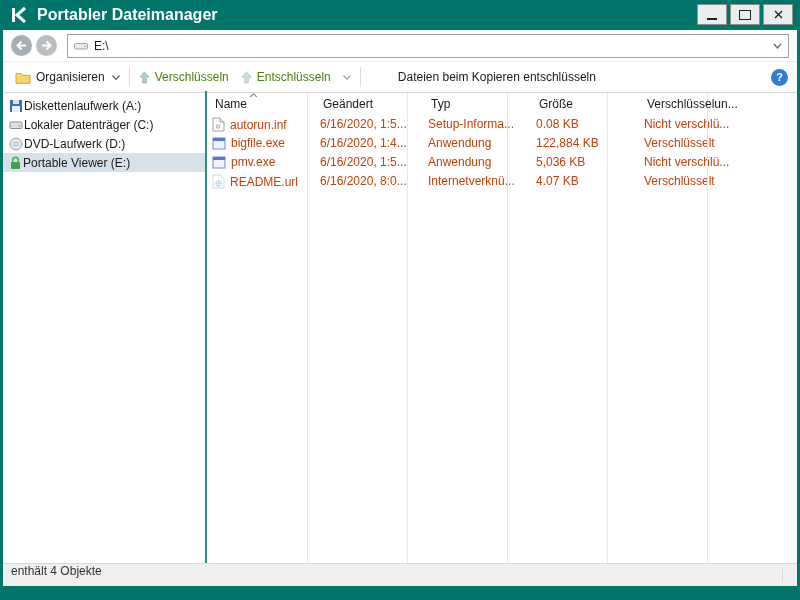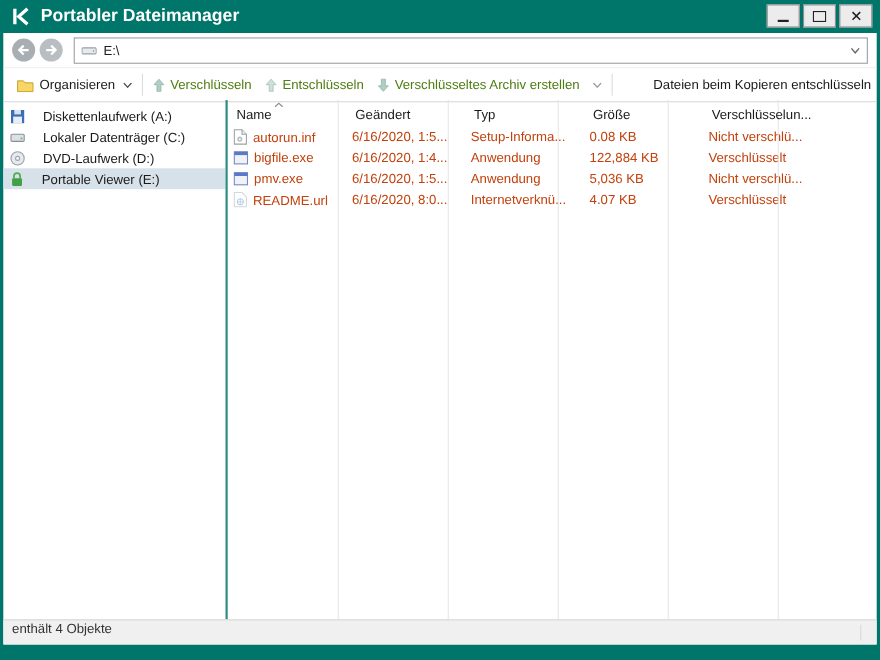--- a/index.html
+++ b/index.html
@@ -30,21 +30,21 @@
   .tb-btn.disabled{color:#4d7c0f;}
   .tb-caret{margin-left:2px;}
   .tb-sep{width:1px;height:20px;background:#DCDCDC;margin:0 3px;flex-shrink:0;}
   .tb-label-plain{padding:0 5px;white-space:nowrap;flex-shrink:0;color:#1A1A1A;margin-left:29px;}
   .tb-spacer{flex:1;min-width:0;}
   .help-btn{width:17px;height:17px;border-radius:50%;background:#2E7CD6;color:#fff;font-size:11px;font-weight:700;display:flex;align-items:center;justify-content:center;margin-right:3px;flex-shrink:0;}
 
   
   .main{position:absolute;top:61px;left:0;right:0;bottom:22px;display:flex;}
   .sidebar{width:202px;padding-top:5px;flex-shrink:0;}
-  .side-item{height:19px;display:flex;align-items:center;gap:16px;padding-left:6px;font-size:12px;color:#1A1A1A;white-space:nowrap;}
+  .side-item{height:19px;display:flex;align-items:center;gap:1px;padding-left:6px;font-size:12px;color:#1A1A1A;white-space:nowrap;}
   .side-item.selected{background:#D7E1E9;}
   .divider{width:2px;background:#2E8C80;flex-shrink:0;}
 
   .filearea{flex:1;position:relative;overflow:hidden;}
   .colline{position:absolute;top:0;bottom:0;width:1px;background:#E6E6E6;}
   .c1{left:100px}.c2{left:200px}.c3{left:300px}.c4{left:400px}.c5{left:500px}
   .header-row{position:relative;display:flex;height:26px;align-items:center;font-size:12px;color:#1A1A1A;}
   .hcell{width:100px;padding-left:8px;white-space:nowrap;overflow:hidden;flex-shrink:0;}
   .sort-caret{position:absolute;left:42px;top:2px;}
   .frow{display:flex;height:19px;align-items:flex-start;font-size:12px;color:#c2410c;}
@@ -126,26 +126,20 @@
         </svg>
         <span>Verschlüsseln</span>
       </div>
       <div class="tb-btn disabled">
         <svg width="11" height="13" viewBox="0 0 11 13">
           <path d="M5.5 1 L10 6 H7.3 V12 H3.7 V6 H1 z" fill="#CFE0D8" stroke="#A8C4B8" stroke-width="0.8"></path>
         </svg>
         <span>Entschlüsseln</span>
       </div>
       <div class="tb-btn disabled">
-        <svg width="11" height="13" viewBox="0 0 11 13">
-          <path d="M5.5 12 L1 7 H3.7 V1 H7.3 V7 H10 z" fill="#B2CEC2" stroke="#96B8AA" stroke-width="0.8"></path>
-        </svg>
-        <span>Verschlüsseltes Archiv erstellen</span>
-      </div>
-      <div class="tb-btn disabled">
         <svg width="8" height="5" viewBox="0 0 8 5">
           <path d="M0.5 0.5 L4 4.3 L7.5 0.5" fill="none" stroke="#9E9E9E" stroke-width="1.2"></path>
         </svg>
       </div>
       <div class="tb-sep"></div>
       <span class="tb-label-plain">Dateien beim Kopieren entschlüsseln</span>
       <div class="tb-spacer"></div>
       <div class="help-btn">
         <span>?</span>
       </div>

